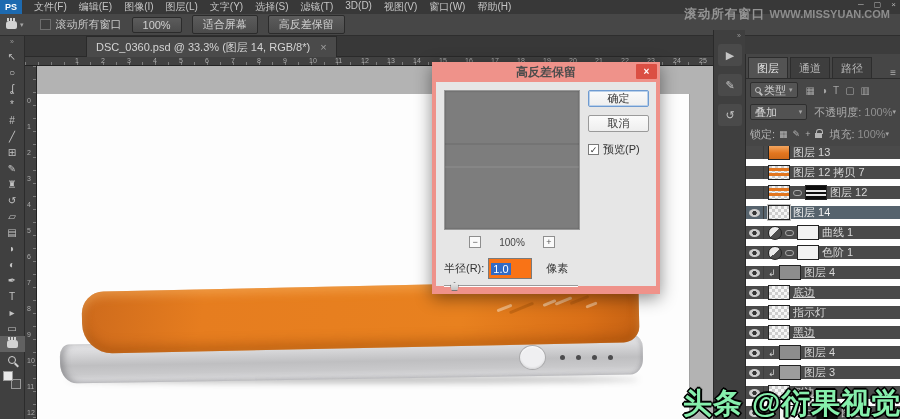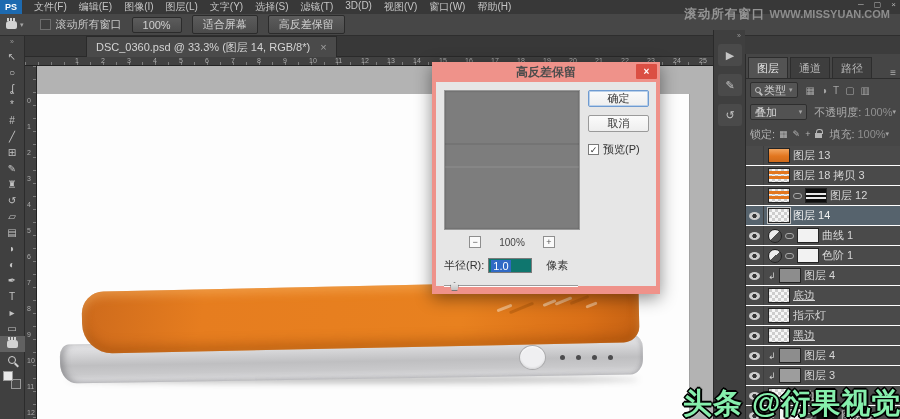--- a/index.html
+++ b/index.html
@@ -77,21 +77,21 @@
   .dlg-preview .pline1 { position:absolute; left:0; right:0; top:38%; height:2px; background:rgba(0,0,0,.07); }
   .dlg-preview .pline2 { position:absolute; left:0; right:0; top:54%; height:2px; background:rgba(255,255,255,.07); }
   .dlg-btn { position:absolute; left:152px; width:61px; height:17px; background:linear-gradient(#fbfbfb,#eee); border:1px solid #9a9a9a; border-radius:2px; font-size:11px; color:#333; text-align:center; line-height:15px; cursor:default; }
   .dlg-btn.ok { top:8px; border-color:#6f9bd1; box-shadow:0 0 0 1px #b9d0ea inset; }
   .dlg-btn.cancel { top:33px; }
   .dlg-chk { position:absolute; left:152px; top:60px; display:flex; align-items:center; gap:4px; font-size:11px; color:#333; }
   .chkbox { width:11px; height:11px; background:#fff; border:1px solid #7a7a7a; font-size:9px; line-height:10px; text-align:center; color:#333; font-weight:bold; }
   .dlg-zoomrow { position:absolute; left:8px; top:154px; width:136px; display:flex; align-items:center; justify-content:center; gap:18px; font-size:10px; color:#444; }
   .zbox { width:12px; height:12px; background:#fafafa; border:1px solid #8e8e8e; text-align:center; line-height:10px; font-size:9px; color:#555; cursor:default; }
   .dlg-radius { position:absolute; left:8px; top:176px; display:flex; align-items:center; font-size:11px; color:#333; }
-  .rad-input { width:44px; height:15px; background:#0f766e; border:1px solid #7a7a7a; margin-left:4px; padding-left:2px; display:flex; align-items:center; }
+  .rad-input { width:44px; height:21px; background:#f97316; border:1px solid #7a7a7a; margin-left:4px; padding-left:2px; display:flex; align-items:center; }
   .rad-input .selval { background:#316ac5; color:#fff; font-size:11px; padding:0 2px; }
   .rad-unit { margin-left:14px; }
   .dlg-slider { position:absolute; left:8px; top:199px; width:134px; height:10px; }
   .sl-track { position:absolute; left:0; right:0; top:4px; height:2px; background:#9a9a9a; border-bottom:1px solid #fff; }
   .sl-handle { position:absolute; left:6px; top:1px; width:9px; height:9px; background:linear-gradient(#e8e8e8,#c2c2c2); border:1px solid #777; clip-path:polygon(50% 0,100% 35%,80% 100%,20% 100%,0 35%); cursor:default; }
 
   
   .dock { position:absolute; left:713px; top:30px; width:32px; height:389px; background:#3f3f3f; border-left:1px solid #2a2a2a; z-index:4; }
   .dock .collapse { position:absolute; top:2px; right:4px; font-size:7px; color:#989898; }
   .dock-ico { position:absolute; left:4px; width:24px; height:22px; background:#4a4a4a; border-radius:3px; color:#c5c5c5; font-size:11px; display:flex; align-items:center; justify-content:center; cursor:default; }
@@ -108,21 +108,21 @@
   .mag2 { position:relative; width:6px; height:6px; border:1.2px solid #c0c0c0; border-radius:50%; }
   .mag2::after { content:""; position:absolute; right:-3px; bottom:-2px; width:4px; height:1.5px; background:#c0c0c0; transform:rotate(45deg); }
   .ficons { display:flex; gap:6px; margin-left:8px; color:#a5a5a5; font-size:10px; }
   .blendsel { display:flex; align-items:center; justify-content:space-between; width:64px; height:16px; background:#525252; border:1px solid #2e2e2e; border-radius:2px; padding:0 4px; color:#d2d2d2; cursor:default; }
   .plabel { margin-left:7px; color:#adadad; white-space:nowrap; }
   .pval { color:#8f8f8f; margin-left:3px; cursor:default; }
   .lockicons { display:flex; gap:5px; align-items:center; margin-left:4px; color:#b5b5b5; font-size:9px; }
   .padlock { position:relative; width:7px; height:5px; background:#b5b5b5; margin-top:3px; }
   .padlock::before { content:""; position:absolute; left:1px; top:-4px; width:5px; height:4px; border:1.3px solid #b5b5b5; border-bottom:none; border-radius:3px 3px 0 0; }
   .llist { position:absolute; left:0; right:0; top:92px; bottom:0; background:#4a4a4a; overflow:hidden; }
-  .lrow { height:20px; display:flex; align-items:stretch; border-bottom:1px solid #ffffff; background:#4a4a4a; }
+  .lrow { height:20px; display:flex; align-items:stretch; border-bottom:7px solid #ffffff; background:#4a4a4a; }
   .lrow.sel { background:#56636d; }
   .eyecell { width:18px; border-right:1px solid #3e3e3e; display:flex; align-items:center; justify-content:center; flex:none; cursor:default; }
   .eye { width:11px; height:8px; border-radius:50%; background:radial-gradient(circle at 50% 50%,#353535 0 2px,#cdcdcd 2.2px); }
   .rowbody { display:flex; align-items:center; gap:3px; padding-left:4px; flex:1; min-width:0; }
   .clip { color:#cfcfcf; font-size:9px; width:8px; flex:none; }
   .thumb { width:22px; height:15px; border:1px solid #242424; flex:none; }
   .lrow.sel .thumb { outline:1px solid #c3c3c3; }
   .t-checker { background-image:conic-gradient(#f5f5f5 0 25%,#cdcdcd 0 50%,#f5f5f5 0 75%,#cdcdcd 0); background-size:6px 6px; }
   .t-checker-orange { background-image:linear-gradient(180deg,rgba(0,0,0,0) 15%,#e2761f 15% 35%,rgba(0,0,0,0) 35% 55%,#e2761f 55% 75%,rgba(0,0,0,0) 75%),conic-gradient(#f5f5f5 0 25%,#cdcdcd 0 50%,#f5f5f5 0 75%,#cdcdcd 0); background-size:100% 100%,6px 6px; }
   .t-orange { background:linear-gradient(180deg,#f2a55f,#e2761f 55%,#cf6a1a); }
@@ -395,21 +395,21 @@
           <span class="eyecell"></span>
           <span class="rowbody">
             <span class="thumb t-orange"></span>
             <span class="lname">图层 13</span>
           </span>
         </div>
         <div class="lrow">
           <span class="eyecell"></span>
           <span class="rowbody">
             <span class="thumb t-checker-orange"></span>
-            <span class="lname">图层 18 拷贝 3</span>
+            <span class="lname">图层 12 拷贝 7</span>
           </span>
         </div>
         <div class="lrow">
           <span class="eyecell"></span>
           <span class="rowbody">
             <span class="thumb t-checker-orange"></span>
             <span class="chain"></span>
             <span class="mask m-black-stripes"></span>
             <span class="lname">图层 12</span>
           </span>

